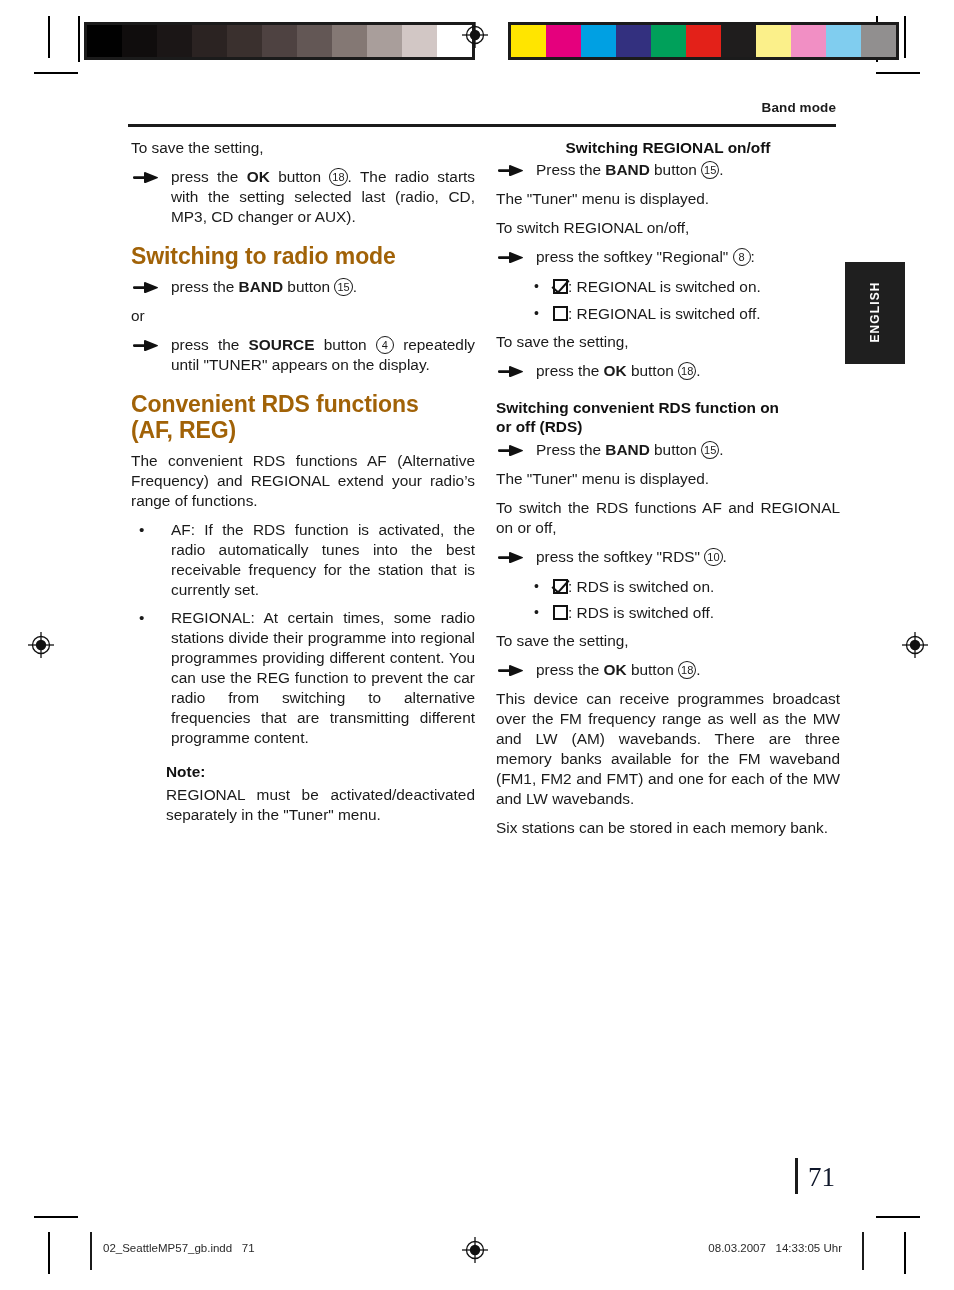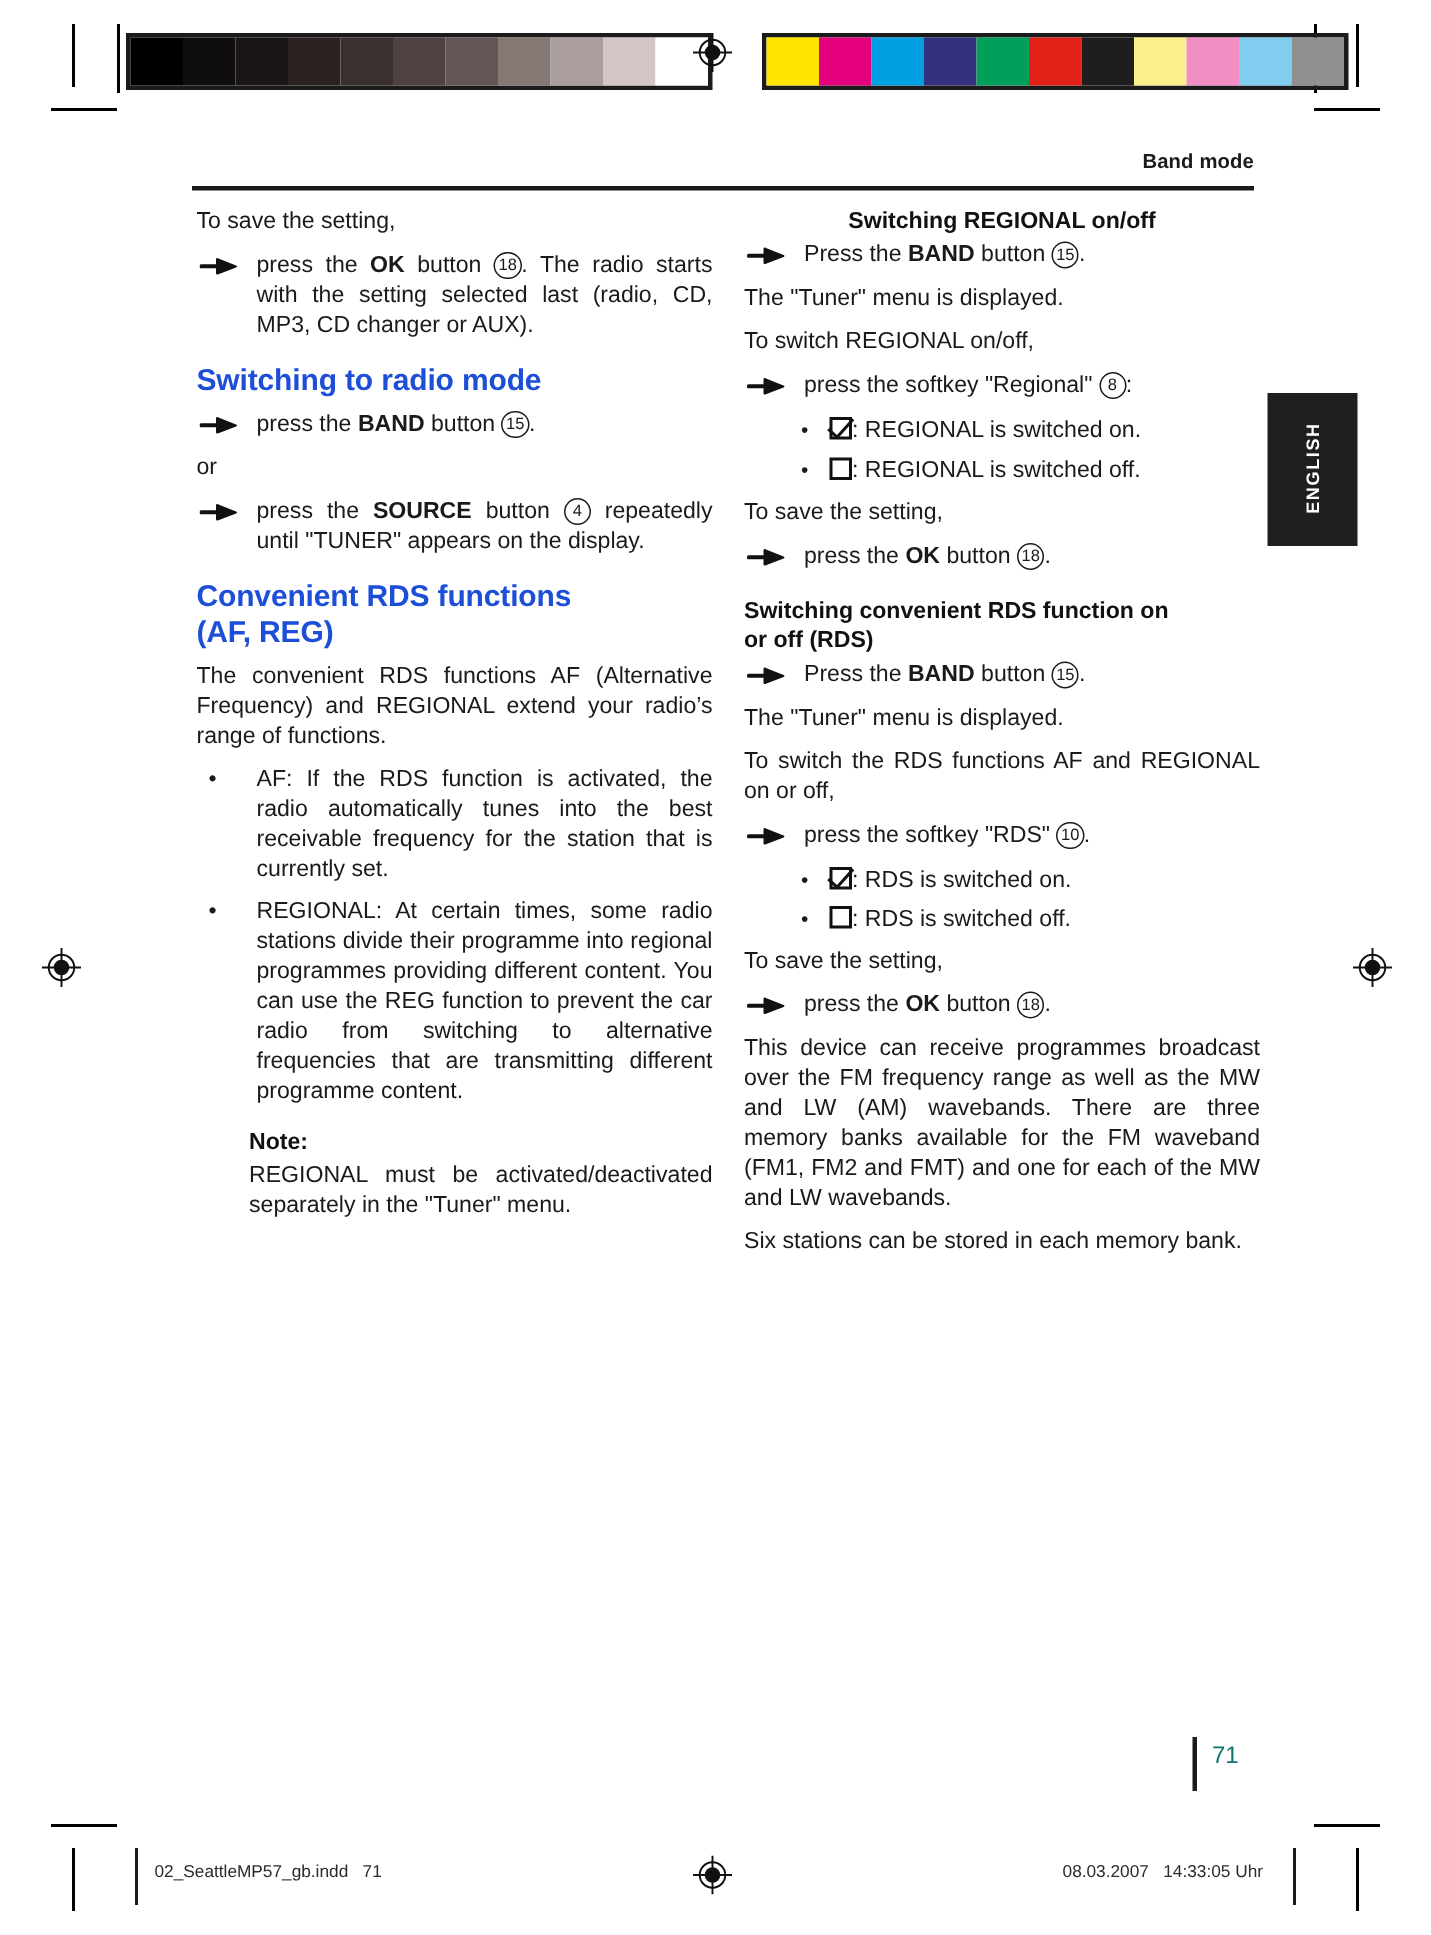--- a/index.html
+++ b/index.html
@@ -57,22 +57,22 @@
   p{margin:0 0 9px 0;}
   .body{
     font-size:15.4px;line-height:1.30;
     text-align:justify;
     hyphens:none;
   }
   .body.nojust{text-align:left;}
 
   h2{
     margin:16px 0 7px 0;
-    font-size:20px;line-height:1.16;font-weight:bold;
-    color:#1d4ed8;
+    font-size:23px;line-height:1.16;font-weight:bold;
+    color:#a16207;
     letter-spacing:-0.1px;
   }
   h2.tight{margin-top:13px;}
   h3{
     margin:17px 0 3px 0;
     font-size:15.4px;line-height:1.25;font-weight:bold;color:#111;
   }
   h3.first{margin-top:0;text-align:center;}
 
   
@@ -138,21 +138,21 @@
     content:"";position:absolute;
     left:1px;top:-5px;width:7px;height:15px;
     border:solid #111;border-width:0 2.6px 2.6px 0;
     transform:rotate(42deg);
   }
 
   
   #page-number-rule{left:795px;top:1158px;width:3px;height:36px;}
   #page-number{
     position:absolute;left:808px;top:1162px;
-    font-size:16px;color:#0f766e;font-family:Liberation Sans, sans-serif;
+    font-size:27px;color:#0f172a;font-family:Liberation Serif, serif;
   }
 
   
   #footer-rule-left{left:90px;top:1232px;width:2px;height:38px;}
   #footer-rule-right{left:862px;top:1232px;width:2px;height:38px;}
   .footer-text{
     position:absolute;top:1242px;
     font-size:11.5px;color:#2a2a2a;
     font-family:"Liberation Sans", sans-serif;
     white-space:pre;

